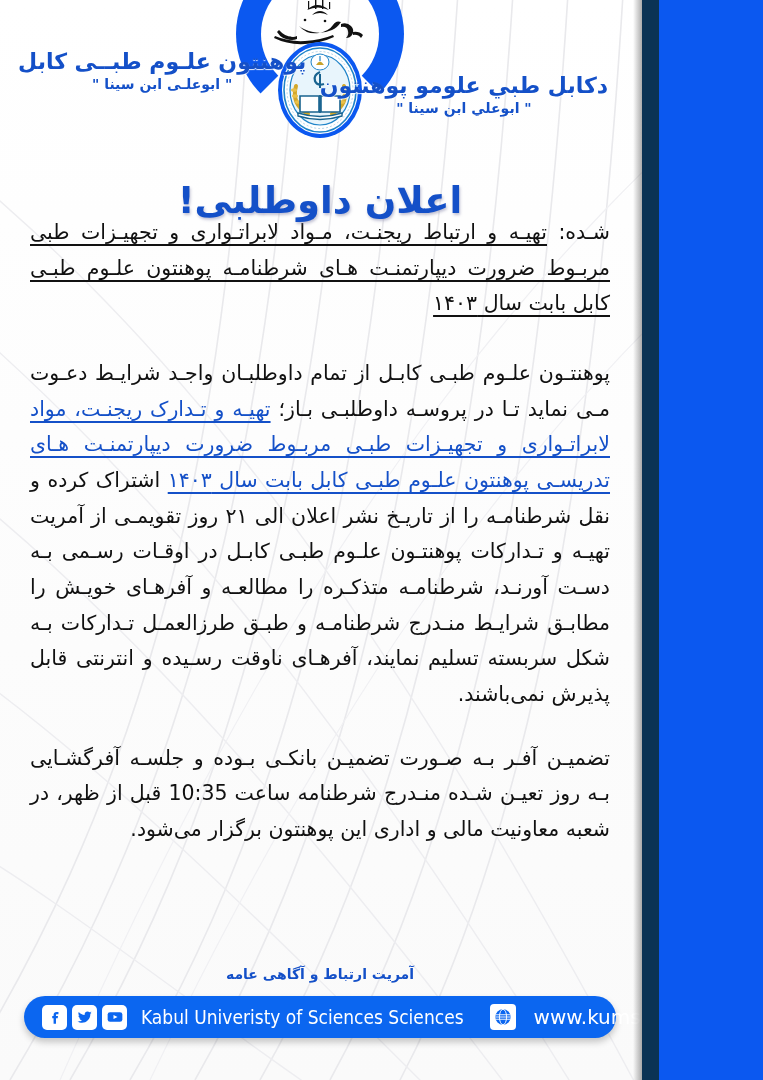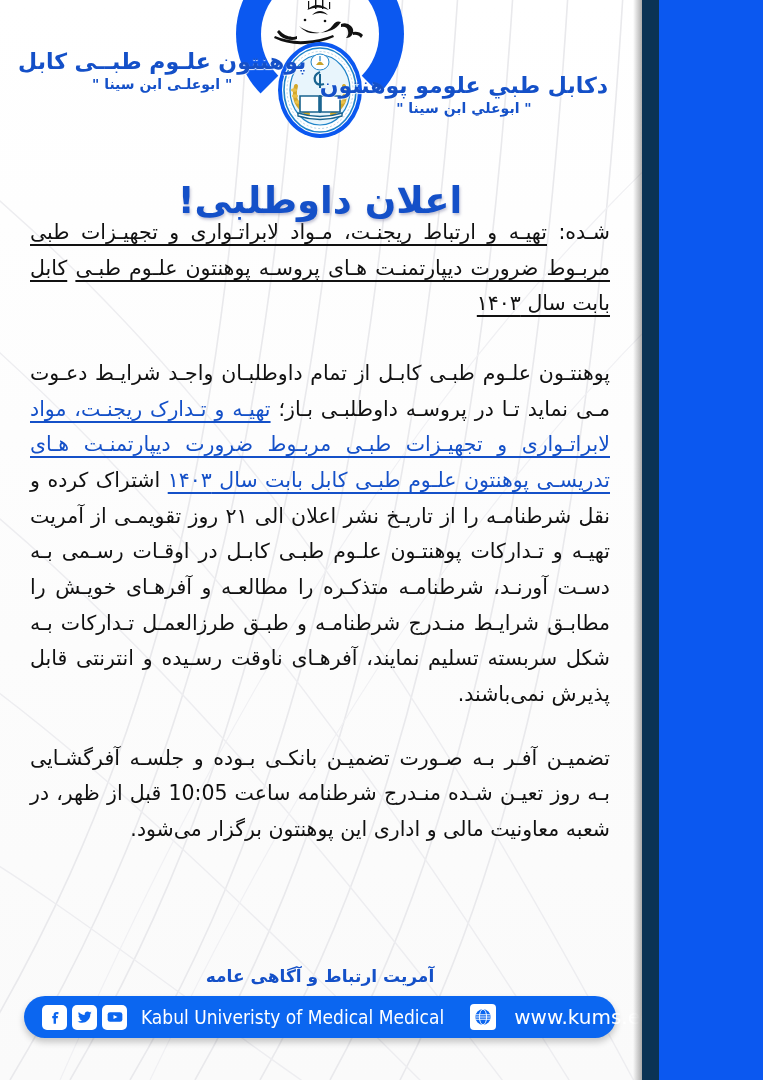--- a/index.html
+++ b/index.html
@@ -147,21 +147,21 @@
     bottom:0;left:0;
     width:640px;
     height:120px;
   }
   .footer-heading{
     position:absolute;
     top:6px;left:0;width:640px;
     text-align:center;
     direction:rtl;
     color:#1450c8;
-    font-size:17px;
+    font-size:14px;
     font-weight:bold;
   }
   .pill{
     position:absolute;
     top:36px;left:24px;
     width:592px;height:42px;
     background:#0b66f0;
     border-radius:21px;
     display:flex;align-items:center;
     box-shadow:0 4px 7px rgba(0,0,0,.22);
@@ -315,27 +315,27 @@
       <div class="uni-name uni-left">
         <div class="main">پوهنتون علـوم طبــی کابل</div>
         <div class="sub">" ابوعلـی ابن سینا "</div>
       </div>
     </div>
 
     <div class="main-title">اعلان داوطلبی!</div>
 
     <div class="body-wrap">
 
-      <p class="para subject"><span>شـده:</span> <span class="u">تهیـه و ارتباط ریجنـت، مـواد لابراتـواری و تجهیـزات طبی</span> <span class="u">مربـوط ضرورت دیپارتمنـت هـای پروسـه پوهنتون علـوم طبـی</span> <span class="u">کابل بابت سال ۱۴۰۳</span></p>
+      <p class="para subject"><span>شـده:</span> <span class="u">تهیـه و ارتباط ریجنـت، مـواد لابراتـواری و تجهیـزات طبی</span> <span class="u">مربـوط ضرورت دیپارتمنـت هـای شرطنامـه پوهنتون علـوم طبـی</span> <span class="u">کابل بابت سال ۱۴۰۳</span></p>
 
       <p class="para"><span>پوهنتـون علـوم طبـی کابـل از تمام داوطلبـان واجـد شرایـط دعـوت مـی نماید تـا در پروسـه داوطلبـی بـاز؛ </span><span class="hl">تهیـه و تـدارک ریجنـت، مواد لابراتـواری و تجهیـزات طبـی مربـوط ضرورت دیپارتمنـت هـای تدریسـی پوهنتون علـوم طبـی کابل بابت سال ۱۴۰۳</span><span> اشتراک کرده و نقل شرطنامـه را از تاریـخ نشر اعلان الی ۲۱ روز تقویمـی از آمریت تهیـه و تـدارکات پوهنتـون علـوم طبـی کابـل در اوقـات رسـمی بـه دسـت آورنـد، شرطنامـه متذکـره را مطالعـه و آفرهـای خویـش را مطابـق شرایـط منـدرج شرطنامـه و طبـق طرزالعمـل تـدارکات بـه شکل سربسته تسلیم نمایند، آفرهـای ناوقت رسـیده و انترنتی قابل پذیرش نمی‌باشند.</span></p>
 
       <div class="gap"></div>
 
-      <p class="para">تضمیـن آفـر بـه صـورت تضمیـن بانکـی بـوده و جلسـه آفرگشـایی بـه روز تعیـن شـده منـدرج شرطنامه ساعت 10:05 قبل از ظهر، در شعبه معاونیت مالی و اداری این پوهنتون برگزار می‌شود.</p>
+      <p class="para">تضمیـن آفـر بـه صـورت تضمیـن بانکـی بـوده و جلسـه آفرگشـایی بـه روز تعیـن شـده منـدرج شرطنامه ساعت 10:35 قبل از ظهر، در شعبه معاونیت مالی و اداری این پوهنتون برگزار می‌شود.</p>
     </div>
 
     <div class="footer">
       <div class="footer-heading">آمریت ارتباط و آگاهی عامه</div>
 
       <div class="pill">
 
         <div class="soc">
           <svg width="18" height="18" viewBox="0 0 24 24" aria-hidden="true">
             <path fill="#0b66f0" d="M14.5 8.2h2.1V5.3h-2.6c-2.5 0-3.9 1.5-3.9 3.9v1.6H8.3v2.9h1.8V21h3.2v-7.3h2.3l.4-2.9h-2.7V9.6c0-.9.3-1.4 1.2-1.4z"></path>
@@ -348,21 +348,21 @@
           </svg>
         </div>
 
         <div class="soc">
           <svg width="18" height="18" viewBox="0 0 24 24" aria-hidden="true">
             <rect x="2.2" y="5.6" width="19.6" height="12.8" rx="3.2" fill="#0b66f0"></rect>
             <path fill="#ffffff" d="M10 9.2l5.4 2.8-5.4 2.8z"></path>
           </svg>
         </div>
 
-        <div class="pill-label">Kabul Univeristy of Medical Medical</div>
+        <div class="pill-label">Kabul Univeristy of Sciences Sciences</div>
 
         <div class="globe">
           <svg width="20" height="20" viewBox="0 0 24 24" aria-hidden="true">
             <circle cx="12" cy="12" r="9.2" fill="#0b66f0"></circle>
             <g fill="none" stroke="#ffffff" stroke-width="1.1">
               <ellipse cx="12" cy="12" rx="4.3" ry="9.2"></ellipse>
               <path d="M3 9.3h18M3 14.7h18M2.9 12h18.2"></path>
             </g>
           </svg>
         </div>

